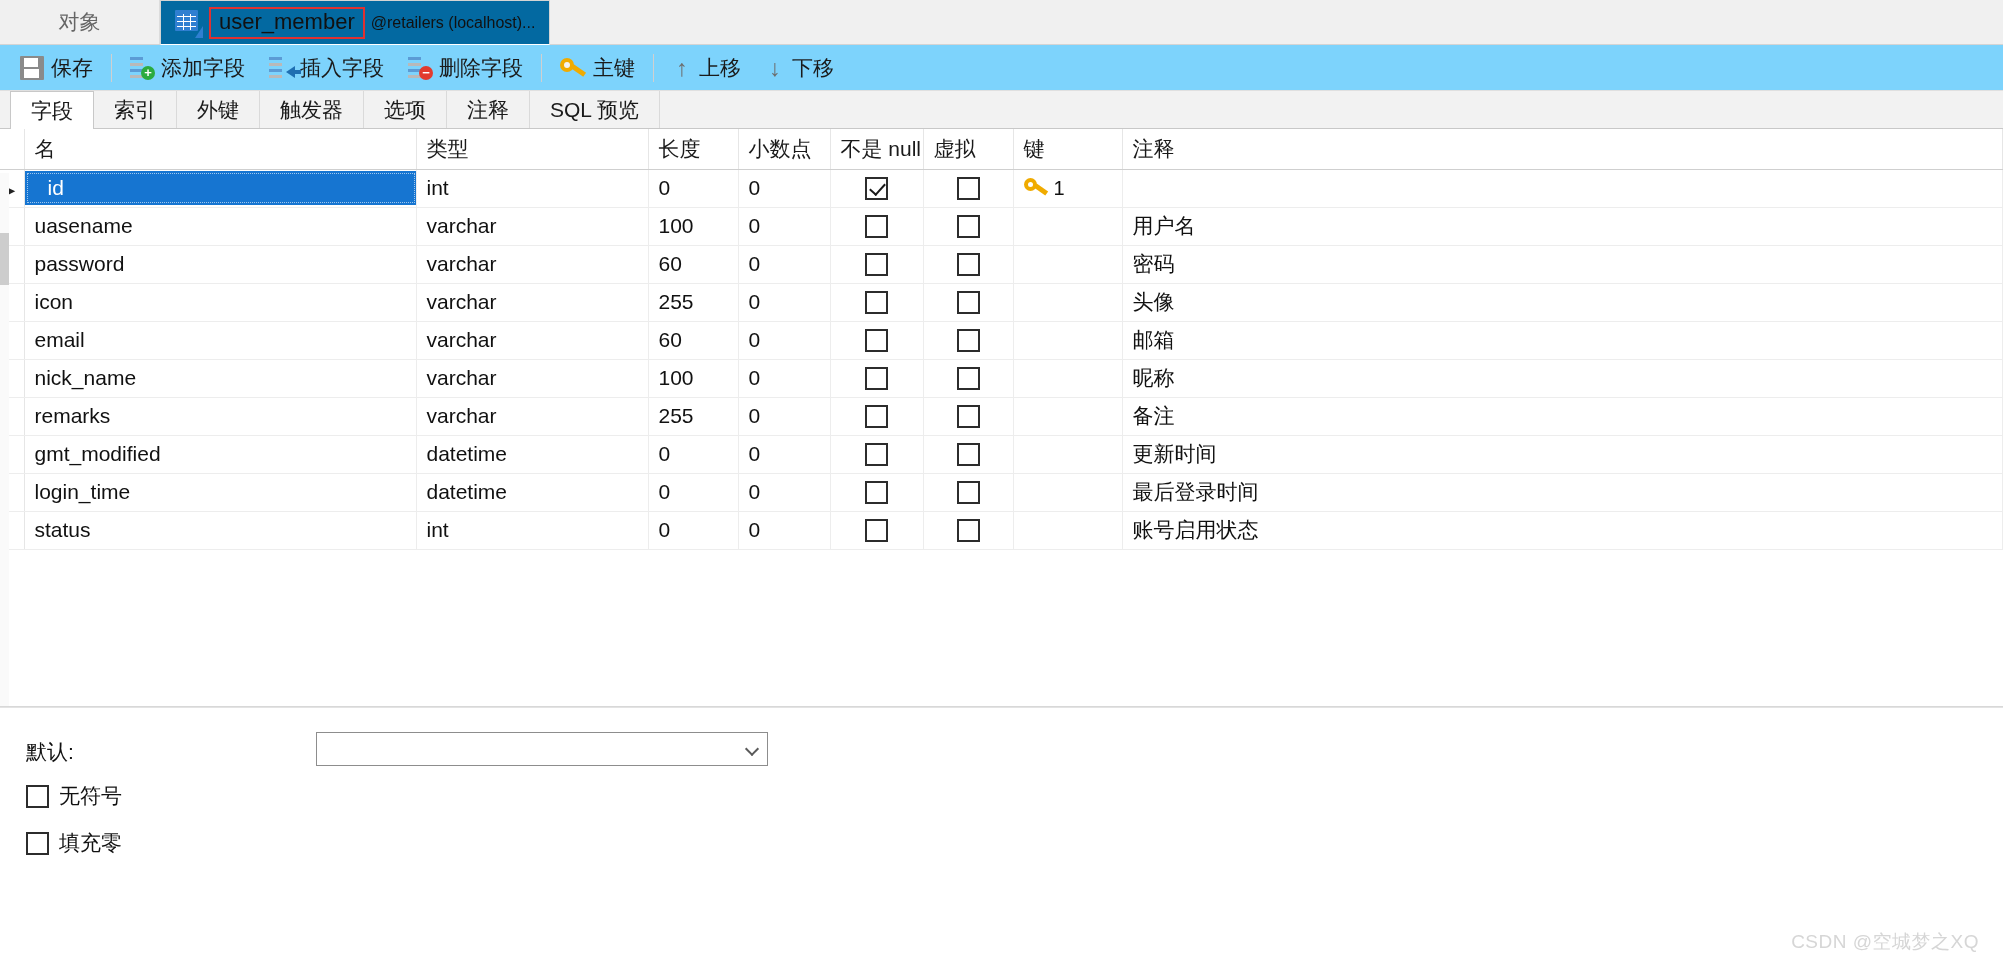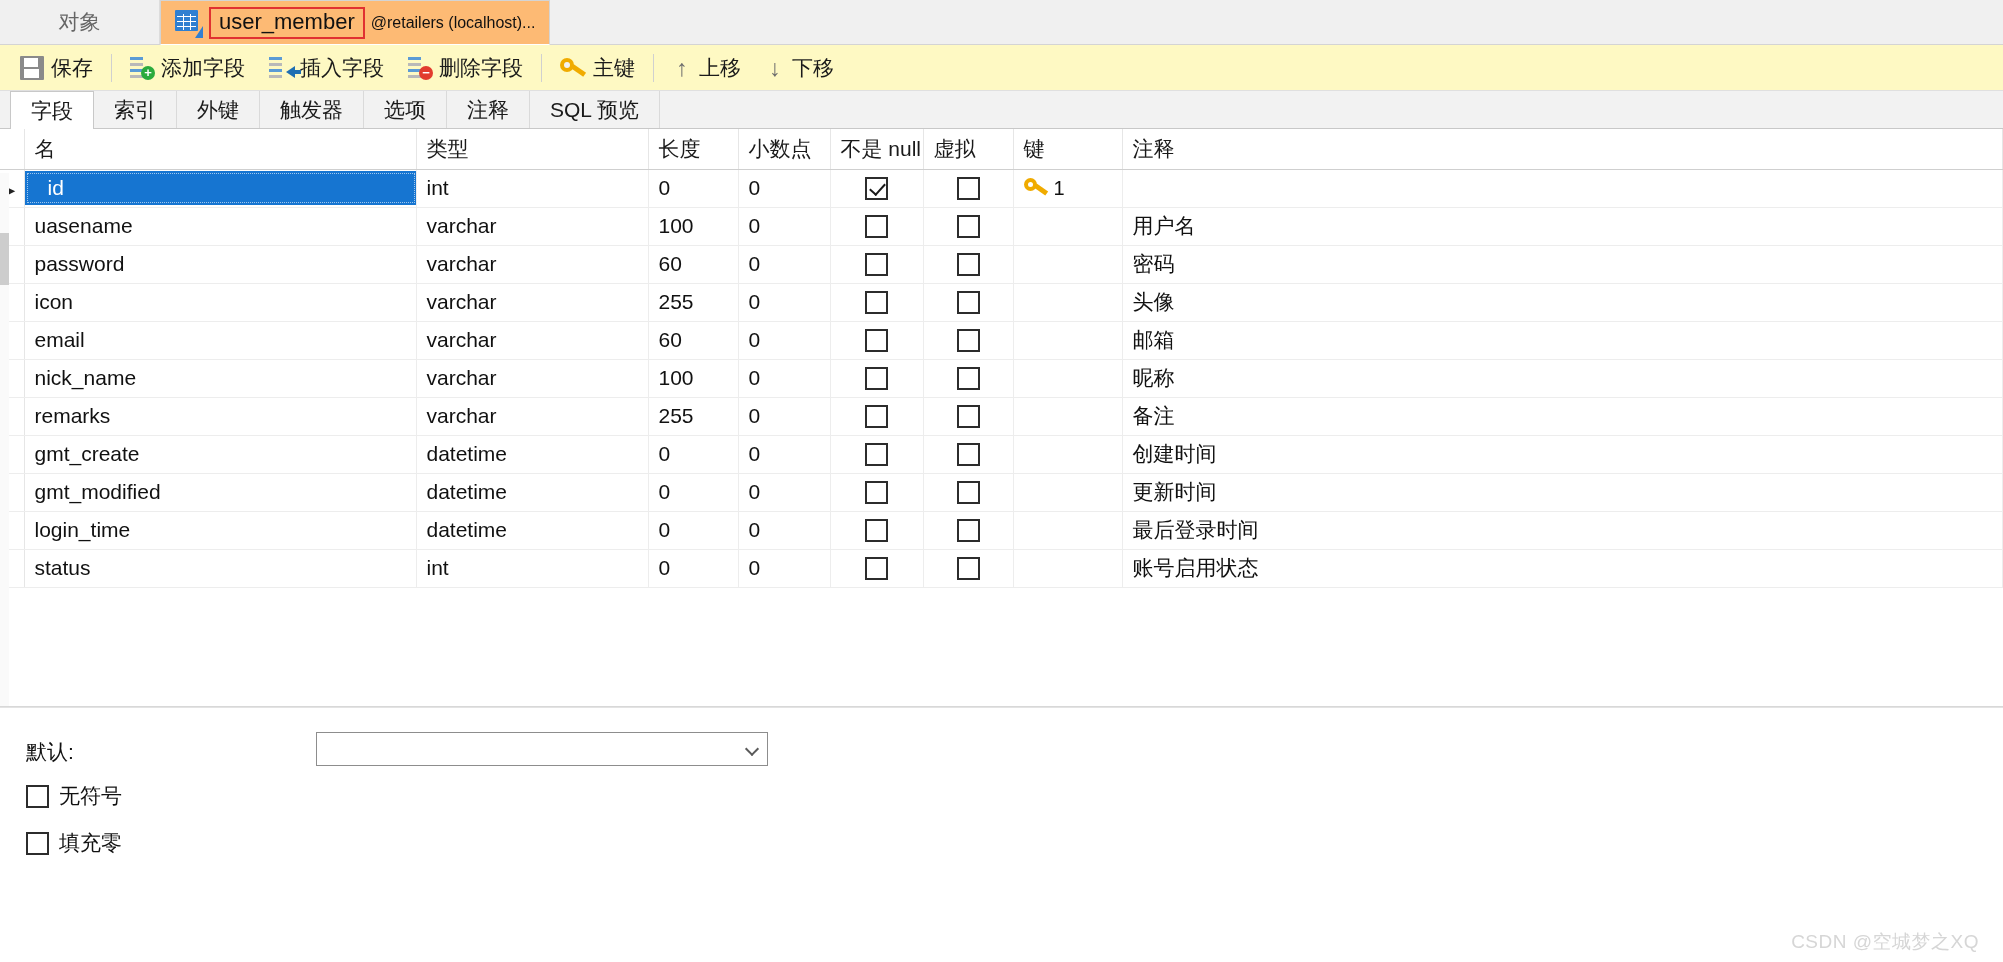--- a/index.html
+++ b/index.html
@@ -32,21 +32,21 @@
     align-items: center;
     padding: 0 26px;
     font-size: 21px;
     color: #666;
     background: #f0f0f0;
     border-right: 1px solid #dcdcdc;
     cursor: default;
     white-space: nowrap;
   }
   .wtab.active {
-    background: #fdba74;
+    background: #0369a1;
     color: #222;
     border-top: 1px solid #d4d4d4;
     border-left: 1px solid #d4d4d4;
     border-right: 1px solid #d4d4d4;
     border-bottom: 1px solid #ffffff;
     margin-bottom: -1px;
     padding: 0 14px 0 14px;
   }
   .wtab-obj { width: 160px; justify-content: center; }
 
@@ -95,21 +95,21 @@
   }
   .tab-suffix {
     font-size: 16px;
     color: #111;
     padding-left: 4px;
   }
 
   
   .toolbar {
     height: 46px;
-    background: #fef9c3;
+    background: #7dd3fc;
     border-bottom: 1px solid #e0e0e0;
     display: flex;
     align-items: center;
     padding-left: 8px;
   }
   .tb-btn {
     display: flex;
     align-items: center;
     height: 40px;
     padding: 0 12px;
@@ -594,31 +594,20 @@
             <td class="c-type">varchar</td>
             <td class="c-len">255</td>
             <td class="c-dec">0</td>
             <td class="c-notnull cell-center"><span class="cbx"></span></td>
             <td class="c-virt cell-center"><span class="cbx"></span></td>
             <td class="c-key"></td>
             <td class="c-comment">备注</td>
           </tr>
           <tr>
             <td class="c-marker"></td>
-            <td class="c-name">gmt_create</td>
-            <td class="c-type">datetime</td>
-            <td class="c-len">0</td>
-            <td class="c-dec">0</td>
-            <td class="c-notnull cell-center"><span class="cbx"></span></td>
-            <td class="c-virt cell-center"><span class="cbx"></span></td>
-            <td class="c-key"></td>
-            <td class="c-comment">创建时间</td>
-          </tr>
-          <tr>
-            <td class="c-marker"></td>
             <td class="c-name">gmt_modified</td>
             <td class="c-type">datetime</td>
             <td class="c-len">0</td>
             <td class="c-dec">0</td>
             <td class="c-notnull cell-center"><span class="cbx"></span></td>
             <td class="c-virt cell-center"><span class="cbx"></span></td>
             <td class="c-key"></td>
             <td class="c-comment">更新时间</td>
           </tr>
           <tr>

